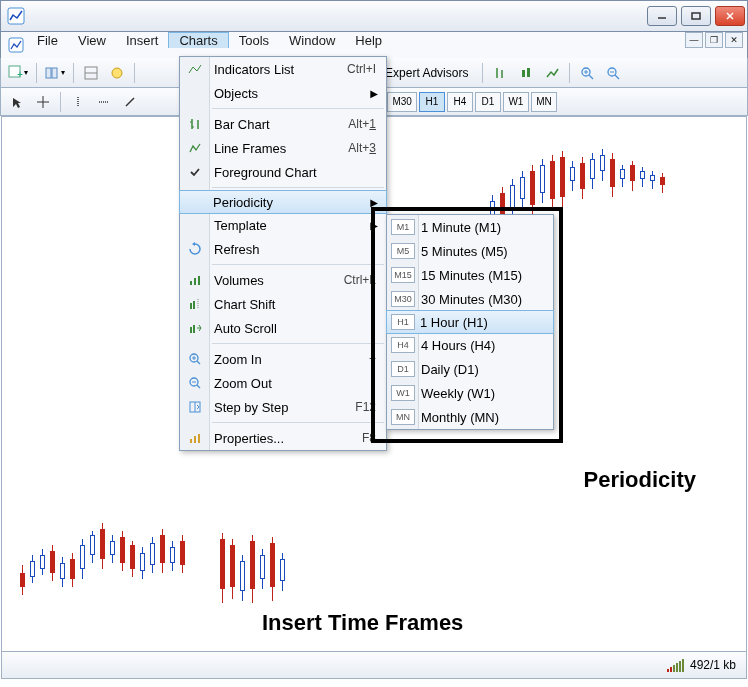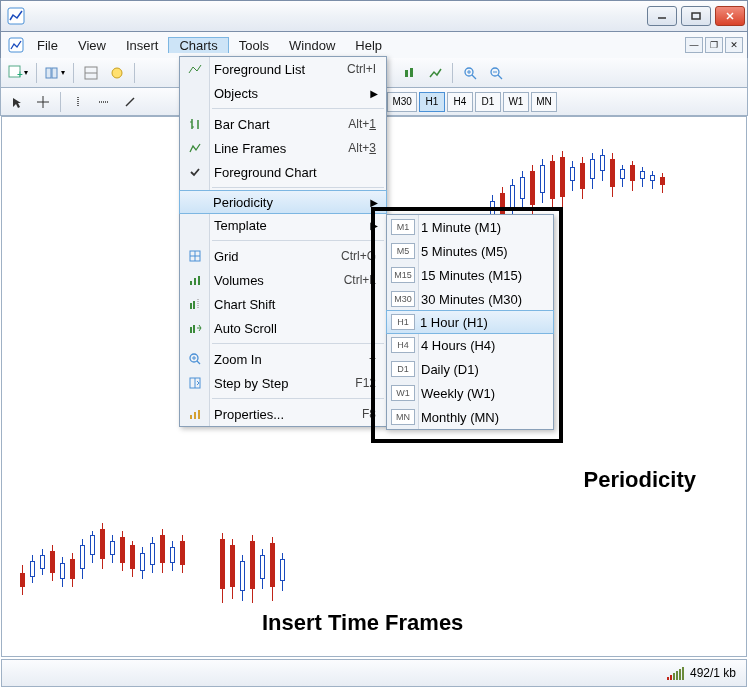--- a/index.html
+++ b/index.html
@@ -8,21 +8,21 @@
 
 .titlebar { height: 32px; background: linear-gradient(#fdfdfe,#eef2f7 50%,#e3e9f2); border: 1px solid #7b8ea8; display: flex; align-items: center; justify-content: space-between; padding: 0 2px 0 6px; }
 .titlebar-left { display: flex; align-items: center; gap: 6px; }
 .app-icon { width: 18px; height: 18px; }
 .win-controls { display: flex; gap: 4px; }
 .win-btn { width: 30px; height: 20px; border: 1px solid #6b7f97; border-radius: 3px; display: flex; align-items: center; justify-content: center; font-size: 10px; background: linear-gradient(#f3f6fa,#dbe3ee); cursor: pointer; }
 .win-btn.close { background: linear-gradient(#f08a7a,#d9432a); color: #fff; border-color: #a83822; }
 .win-btn svg { width: 12px; height: 10px; }
 
 
-.menubar { height: 26px; background: #f7f9fc; border-left: 1px solid #7b8ea8; border-right: 1px solid #7b8ea8; display: flex; align-items: center; padding-left: 4px; font-size: 13px; color: #1a1a1a; }
+.menubar { height: 26px; background: #f7f9fc; border-left: 1px solid #7b8ea8; border-right: 1px solid #7b8ea8; display: flex; align-items: flex-start; padding-left: 4px; font-size: 13px; color: #1a1a1a; }
 .menubar-icon { width: 22px; height: 26px; display: flex; align-items: center; justify-content: center; }
 .menu-item { padding: 0 10px; display: flex; align-items: center; cursor: pointer; }
 .menu-item.active { background: #cde4f7; border: 1px solid #7cb6e2; border-bottom: none; }
 .mdi-controls { margin-left: auto; display: flex; gap: 2px; align-items: center; padding-right: 4px; }
 .mdi-btn { width: 18px; height: 16px; border: 1px solid #9fb1c5; background: #eef3f9; display: flex; align-items: center; justify-content: center; font-size: 9px; cursor: pointer; }
 
 
 .toolbar { height: 30px; background: linear-gradient(#fbfcfe,#e8edf4); border: 1px solid #9fb1c5; border-top: none; display: flex; align-items: center; padding: 0 4px; gap: 2px; font-size: 12px; overflow: hidden; }
 .tb-btn { min-width: 24px; height: 24px; display: flex; align-items: center; justify-content: center; border: 1px solid transparent; border-radius: 2px; cursor: pointer; padding: 0 2px; }
 .tb-sep { width: 1px; height: 20px; background: #b7c2d0; margin: 0 3px; }
@@ -40,21 +40,21 @@
 .candle .wick { position: absolute; left: 2px; width: 1px; }
 .candle .body { position: absolute; left: 0; width: 5px; }
 .candle.bull .wick, .candle.bull .body { background: #1a4bbd; }
 .candle.bear .wick { background: #c02418; }
 .candle.bear .body { background: #c02418; }
 
 .annotation1 { position: absolute; right: 50px; top: 350px; font-size: 22px; font-weight: bold; }
 .annotation2 { position: absolute; left: 260px; bottom: 20px; font-size: 22px; font-weight: bold; }
 
 
-.statusbar { position: absolute; bottom: 0; left: 1px; right: 1px; height: 28px; background: linear-gradient(#fbfcfe,#e8edf4); border: 1px solid #9fb1c5; display: flex; align-items: center; font-size: 12px; }
+.statusbar { position: absolute; bottom: 8px; left: 1px; right: 1px; height: 28px; background: linear-gradient(#fbfcfe,#e8edf4); border: 1px solid #9fb1c5; display: flex; align-items: center; font-size: 12px; }
 .status-left { flex: 1; padding-left: 8px; }
 .status-right { display: flex; align-items: center; gap: 6px; padding-right: 10px; }
 .signal-bars { display: flex; align-items: flex-end; gap: 1px; height: 14px; }
 .signal-bars span { width: 2px; background: #6a8a3a; }
 
 
 .dropdown { position: absolute; top: 56px; left: 179px; width: 208px; background: #f5f7fa; border: 1px solid #8aa0b8; box-shadow: 2px 2px 5px rgba(0,0,0,0.25); font-size: 13px; z-index: 10; }
 .dd-iconcol { position: absolute; left: 0; top: 0; bottom: 0; width: 30px; background: #eef2f7; border-right: 1px solid #d0d8e2; }
 .dd-item { position: relative; height: 24px; display: flex; align-items: center; padding-left: 34px; cursor: pointer; }
 .dd-item.highlighted { background: linear-gradient(#e8f2fc,#cde4f7); border: 1px solid #7cb6e2; margin: -1px; padding-left: 33px; }
@@ -152,20 +152,27 @@
         <line x1="1" y1="7" x2="13" y2="7" stroke="#888"></line>
       </svg>
     </div>
   <div class="tb-btn">
       <svg width="14" height="14">
         <circle cx="7" cy="7" r="5" fill="#ffe070" stroke="#c9a020"></circle>
       </svg>
     </div>
   <div class="tb-sep"></div>
   <div style="width:220px"></div>
+  <div class="tb-btn">
+    <svg width="14" height="14">
+        <circle cx="7" cy="5" r="3" fill="#7ab85a"></circle>
+        <rect x="4" y="8" width="6" height="4" fill="#7ab85a"></rect>
+      </svg>
+    <span class="tb-text">Expert Advisors</span>
+  </div>
   <div class="tb-sep"></div>
   <div class="tb-btn">
       <svg width="14" height="14">
         <line x1="4" y1="2" x2="4" y2="12" stroke="#3a8a3a" stroke-width="1.5"></line>
         <line x1="9" y1="4" x2="9" y2="12" stroke="#3a8a3a" stroke-width="1.5"></line>
       </svg>
     </div>
   <div class="tb-btn">
       <svg width="14" height="14">
         <rect x="3" y="4" width="3" height="7" fill="#3a8a3a"></rect>
@@ -458,21 +465,21 @@
 </div>
 
 <div class="dropdown">
   <div class="dd-iconcol"></div>
   <div class="dd-item">
     <span class="dd-icon">
         <svg width="16" height="16">
           <polyline points="2,12 6,6 10,10 14,4" fill="none" stroke="#3a8a3a"></polyline>
         </svg>
       </span>
-    <span>Foreground List</span>
+    <span>Indicators List</span>
     <span class="shortcut">Ctrl+I</span>
   </div>
   <div class="dd-item">
     <span>Objects</span>
     <span class="arrow">▶</span>
   </div>
   <div class="dd-sep"></div>
   <div class="dd-item">
     <span class="dd-icon">
         <svg width="14" height="14">
@@ -504,32 +511,30 @@
   </div>
   <div class="dd-sep"></div>
   <div class="dd-item highlighted">
     <span>Periodicity</span>
     <span class="arrow">▶</span>
   </div>
   <div class="dd-item">
     <span>Template</span>
     <span class="arrow">▶</span>
   </div>
+  <div class="dd-item">
+    <span class="dd-icon">
+        <svg width="14" height="14">
+          <path d="M7 2 A5 5 0 1 1 2 7" fill="none" stroke="#4a90d6" stroke-width="1.5"></path>
+          <path d="M7 0 L7 4 L4 2 Z" fill="#4a90d6"></path>
+        </svg>
+      </span>
+    <span>Refresh</span>
+  </div>
   <div class="dd-sep"></div>
-  <div class="dd-item">
-    <span class="dd-icon">
-        <svg width="14" height="14">
-          <rect x="2" y="2" width="10" height="10" fill="none" stroke="#4a90d6"></rect>
-          <line x1="2" y1="7" x2="12" y2="7" stroke="#4a90d6"></line>
-          <line x1="7" y1="2" x2="7" y2="12" stroke="#4a90d6"></line>
-        </svg>
-      </span>
-    <span>Grid</span>
-    <span class="shortcut">Ctrl+G</span>
-  </div>
   <div class="dd-item">
     <span class="dd-icon">
         <svg width="14" height="14">
           <rect x="2" y="8" width="2" height="4" fill="#3a8a3a"></rect>
           <rect x="6" y="5" width="2" height="7" fill="#3a8a3a"></rect>
           <rect x="10" y="3" width="2" height="9" fill="#3a8a3a"></rect>
         </svg>
       </span>
     <span>Volumes</span>
     <span class="shortcut">Ctrl+L</span>
@@ -563,20 +568,30 @@
           <line x1="4" y1="6" x2="8" y2="6" stroke="#4a90d6"></line>
           <line x1="6" y1="4" x2="6" y2="8" stroke="#4a90d6"></line>
         </svg>
       </span>
     <span>Zoom In</span>
     <span class="shortcut">+</span>
   </div>
   <div class="dd-item">
     <span class="dd-icon">
         <svg width="14" height="14">
+          <circle cx="6" cy="6" r="4" fill="none" stroke="#4a90d6" stroke-width="1.3"></circle>
+          <line x1="9" y1="9" x2="12" y2="12" stroke="#4a90d6" stroke-width="1.3"></line>
+          <line x1="4" y1="6" x2="8" y2="6" stroke="#4a90d6"></line>
+        </svg>
+      </span>
+    <span>Zoom Out</span>
+  </div>
+  <div class="dd-item">
+    <span class="dd-icon">
+        <svg width="14" height="14">
           <rect x="2" y="2" width="10" height="10" fill="none" stroke="#4a90d6"></rect>
           <line x1="7" y1="2" x2="7" y2="12" stroke="#4a90d6"></line>
           <path d="M9 5 L11 7 L9 9" fill="none" stroke="#4a90d6"></path>
         </svg>
       </span>
     <span>Step by Step</span>
     <span class="shortcut">F12</span>
   </div>
   <div class="dd-sep"></div>
   <div class="dd-item">

